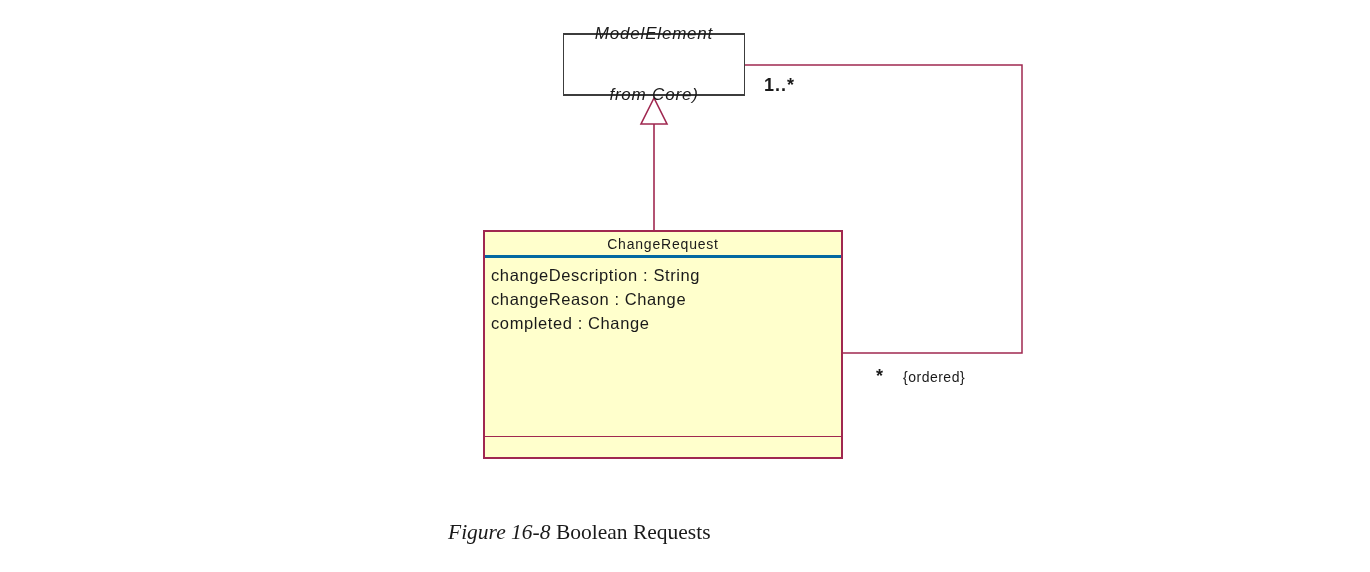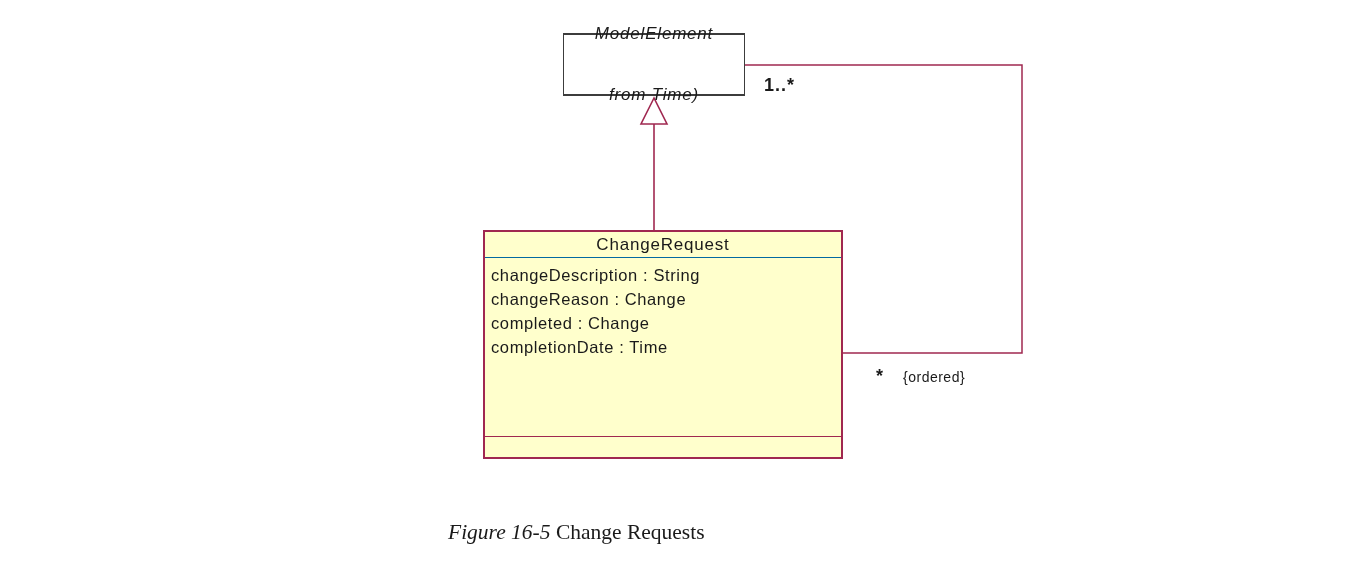--- a/index.html
+++ b/index.html
@@ -53,25 +53,25 @@
     width: 360px; height: 229px;
     box-sizing: border-box;
     background: #ffffcc;
     border: 2px solid #a02850;
     display: flex;
     flex-direction: column;
   }
   .child-title {
     height: 26px;
     box-sizing: border-box;
-    border-bottom: 1px solid #0369a1;
+    border-bottom: 3px solid #0369a1;
     display: flex;
     align-items: center;
     justify-content: center;
-    font-size: 17px;
+    font-size: 14px;
     letter-spacing: 0.8px;
   }
   .child-attrs {
     box-sizing: border-box;
     height: 179px;
     border-bottom: 1px solid #a02850;
     padding: 5px 6px 9px 6px;
   }
   .attr-row {
     font-size: 16.5px;
@@ -131,37 +131,36 @@
 
     <polyline points="745,65 1022,65 1022,353 843,353" fill="none" stroke="#a02850" stroke-width="1.5"></polyline>
 
     <line x1="654" y1="231" x2="654" y2="124" stroke="#a02850" stroke-width="1.6"></line>
 
     <polygon points="654,98 641,124 667,124" fill="#ffffff" stroke="#a02850" stroke-width="1.6"></polygon>
   </svg>
 
   <div class="parent-box">
     <div class="cls-name">ModelElement</div>
-    <div class="cls-stereo">from Time)</div>
+    <div class="cls-stereo">from Core)</div>
   </div>
 
   <div class="child-box">
     <div class="child-title">ChangeRequest</div>
     <div class="child-attrs">
       <div class="attr-row">changeDescription : String</div>
       <div class="attr-row">changeReason : Change</div>
       <div class="attr-row">completed : Change</div>
-      <div class="attr-row">completionDate : Time</div>
     </div>
     <div class="child-ops"></div>
   </div>
 
   <div class="mult-top">1..*</div>
   <div class="mult-bottom">
     <span class="star">*</span>
     <span class="constraint">{ordered}</span>
   </div>
 
   <div class="caption">
-    <span class="fig-label">Figure 16-5</span><span class="fig-title"> Change Requests</span>
+    <span class="fig-label">Figure 16-8</span><span class="fig-title"> Boolean Requests</span>
   </div>
 
 </div>
 
 </body></html>

